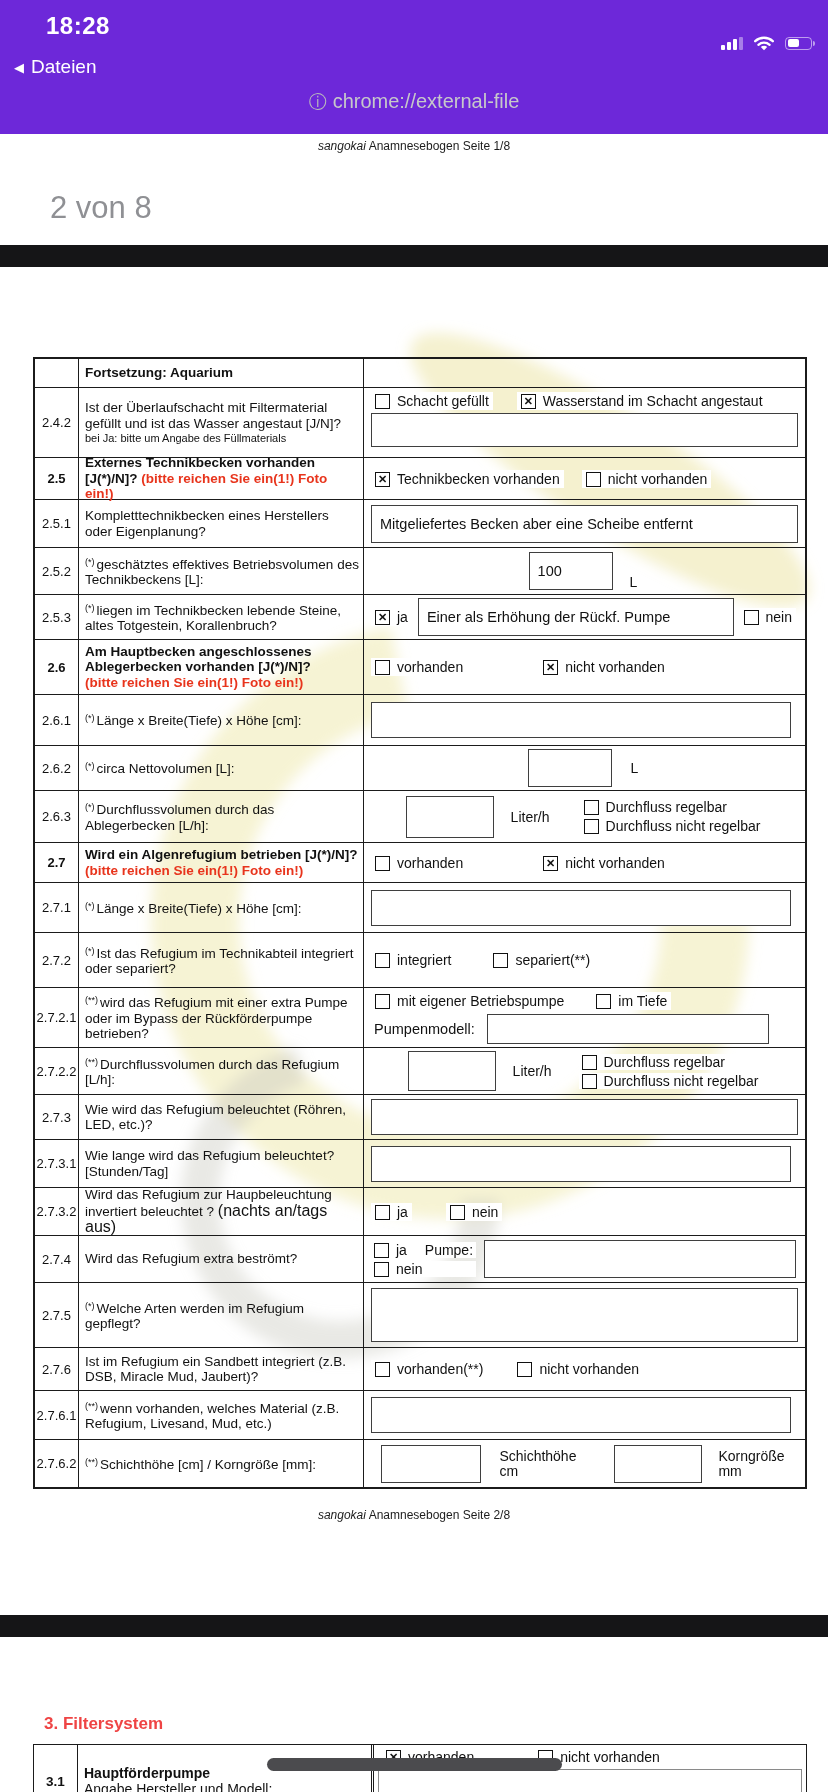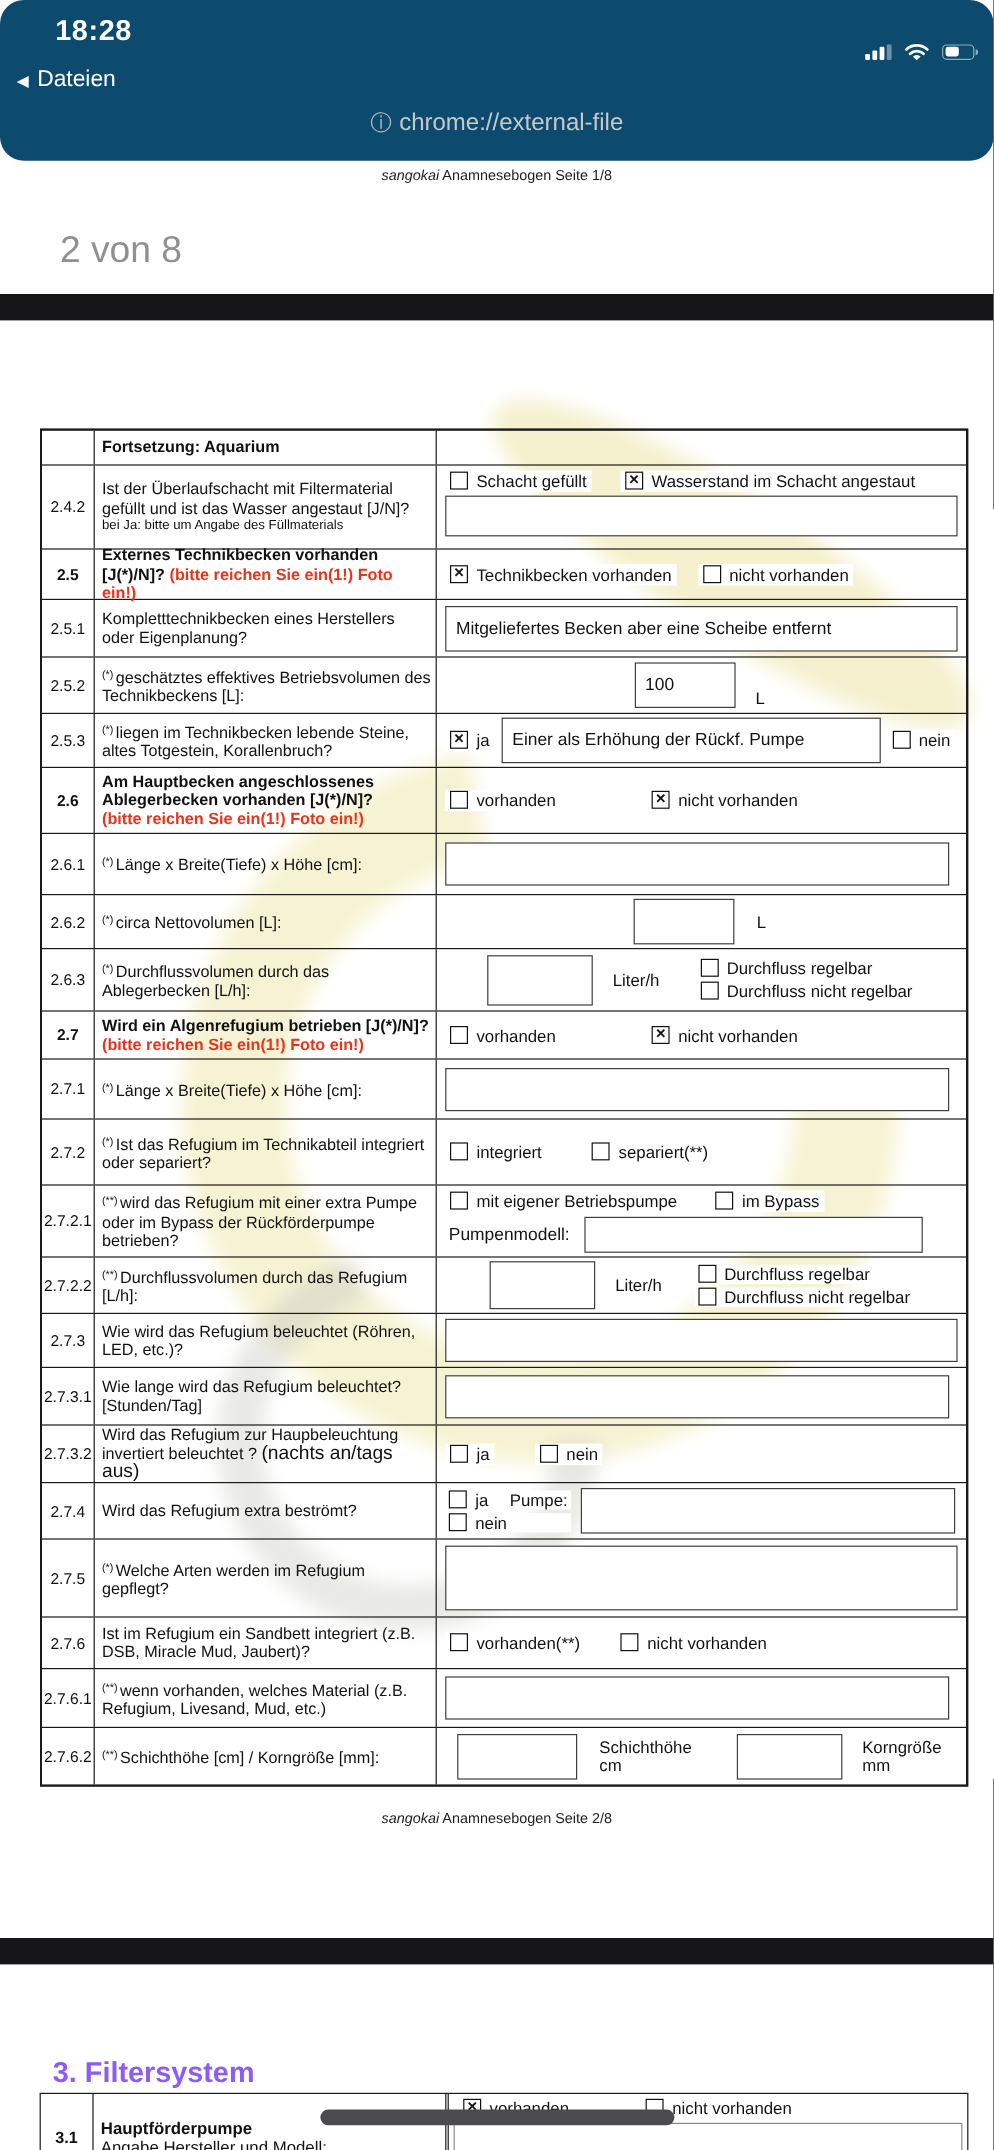--- a/index.html
+++ b/index.html
@@ -3,21 +3,21 @@
 <meta charset="utf-8">
 <style>
   * { box-sizing: border-box; margin: 0; padding: 0; }
   html,body { background:#000; }
   .screen {
     position: relative; width: 828px; height: 1792px; overflow: hidden;
     background: #ffffff; font-family: "Liberation Sans", sans-serif; color:#111;
     margin: 0 auto;
   }
   
-  .chrome { position:absolute; top:0; left:0; width:828px; height:134px; background:#0c4a6e; color:#fff; z-index:20;border-radius:20px; }
+  .chrome { position:absolute; top:0; left:0; width:828px; height:134px; background:#6d28d9; color:#fff; z-index:20; }
   .time { position:absolute; left:46px; top:12px; font-size:24px; font-weight:bold; letter-spacing:.5px; }
   .back { position:absolute; left:14px; top:56px; font-size:19px; display:flex; align-items:center; gap:7px; color:#fff; cursor:pointer; }
   .chev { font-size:13px; line-height:1; }
   .status-icons { position:absolute; right:16px; top:34px; display:flex; align-items:center; gap:9px; }
   .sigbars { display:flex; align-items:flex-end; gap:2px; height:13px; }
   .sigbars i { display:block; width:4px; border-radius:1px; background:#fff; }
   .sigbars i.b1{height:5px} .sigbars i.b2{height:8px} .sigbars i.b3{height:11px}
   .sigbars i.b4{height:13px; background:rgba(255,255,255,.4);}
   .batt { position:relative; width:27px; height:13px; border:1.5px solid rgba(255,255,255,.55); border-radius:4px; }
   .batt .fill { position:absolute; left:1.5px; top:1.5px; bottom:1.5px; width:45%; background:#fff; border-radius:2px; }
@@ -40,30 +40,30 @@
   .c-num { flex:0 0 44px; border-right:1.5px solid #1b1b1b; display:flex; align-items:center; justify-content:center; font-size:13px; }
   .c-num.bold { font-weight:bold; }
   .c-lab { flex:0 0 285px; border-right:1.5px solid #1b1b1b; padding:3px 4px 3px 6px; display:flex; flex-direction:column; justify-content:center; font-size:13.5px; line-height:15.5px; }
   .c-rt { flex:1 1 auto; padding:4px 7px; display:flex; flex-direction:column; justify-content:center; gap:3px; min-width:0; }
   .b { font-weight:bold; }
   .red { color:#e8341c; font-weight:bold; }
   .sml { font-size:11px; line-height:13px; margin-top:1px; }
   .sml2 { font-size:16px; }
   .sup { font-size:9px; vertical-align:4px; margin-right:2px; }
   .cbline { display:flex; align-items:center; }
-  .chip { display:inline-flex; align-items:flex-start; gap:7px; background:#fff; padding:1px 4px; font-size:14px; white-space:nowrap; }
+  .chip { display:inline-flex; align-items:flex-end; gap:7px; background:#fff; padding:1px 4px; font-size:14px; white-space:nowrap; }
   .cb { width:15px; height:15px; flex:0 0 15px; border:1.7px solid #111; background:#fff; display:inline-flex; align-items:center; justify-content:center; cursor:pointer; }
   .cb.checked::after { content:"✕"; font-size:11px; font-weight:bold; line-height:1; color:#111; }
   .ibox { border:1.5px solid #3f3f3f; background:#fff; }
   .val { font-size:14.5px; display:flex; align-items:center; padding:0 8px; }
   .unit { font-size:14px; background:#fff; padding:0 3px; }
   .stack { display:flex; flex-direction:column; gap:3px; }
   .stack .chip { padding:0 3px; }
   
-  .sec3 { position:absolute; left:44px; top:1714px; font-size:24px; font-weight:bold; color:#8b5cf6; z-index:2; }
+  .sec3 { position:absolute; left:44px; top:1714px; font-size:17px; font-weight:bold; color:#ef4444; z-index:2; }
   .ftable2 { position:absolute; left:33px; top:1744px; width:774px; height:60px; border:1.5px solid #1b1b1b; display:flex; z-index:2; background:#fff; }
   .f2-num { flex:0 0 44px; border-right:1.5px solid #1b1b1b; display:flex; align-items:center; justify-content:center; font-size:13.5px; font-weight:bold; padding-top:14px; }
   .f2-lab { flex:0 0 296px; border-right:3px double #1b1b1b; padding:20px 4px 0 6px; font-size:14px; line-height:16px; }
   .f2-rt { flex:1 1 auto; display:flex; flex-direction:column; padding:2px 4px 0 4px; }
   .f2-rt .cbline { padding:1px 4px 3px 4px; }
   .f2-box { border:1.5px solid #8a8a8a; background:#fff; flex:1; display:flex; align-items:flex-end; padding:0 0 0 22px; font-size:14.5px; }
   
   .homebar { position:absolute; left:267px; top:1758px; width:295px; height:13px; border-radius:7px; background:#4b4b4e; z-index:30; }
 </style>
 </head>
@@ -328,21 +328,21 @@
           <div><span class="sup">(**)</span><span>wird das Refugium mit einer extra Pumpe oder im Bypass der Rückförderpumpe betrieben?</span></div>
         </div>
       <div class="c-rt" style="gap:4px">
         <div class="cbline" style="gap:24px">
           <span class="chip">
               <span class="cb"></span>
               <span>mit eigener Betriebspumpe</span>
             </span>
           <span class="chip">
               <span class="cb"></span>
-              <span>im Bypass</span>
+              <span>im Tiefe</span>
             </span>
         </div>
         <div class="cbline" style="gap:9px">
           <span class="unit" style="font-size:14.5px">Pumpenmodell:</span>
           <div class="ibox" style="height:30px;width:282px"></div>
         </div>
       </div>
     </div>
 
     <div class="trow" style="height:47px">

